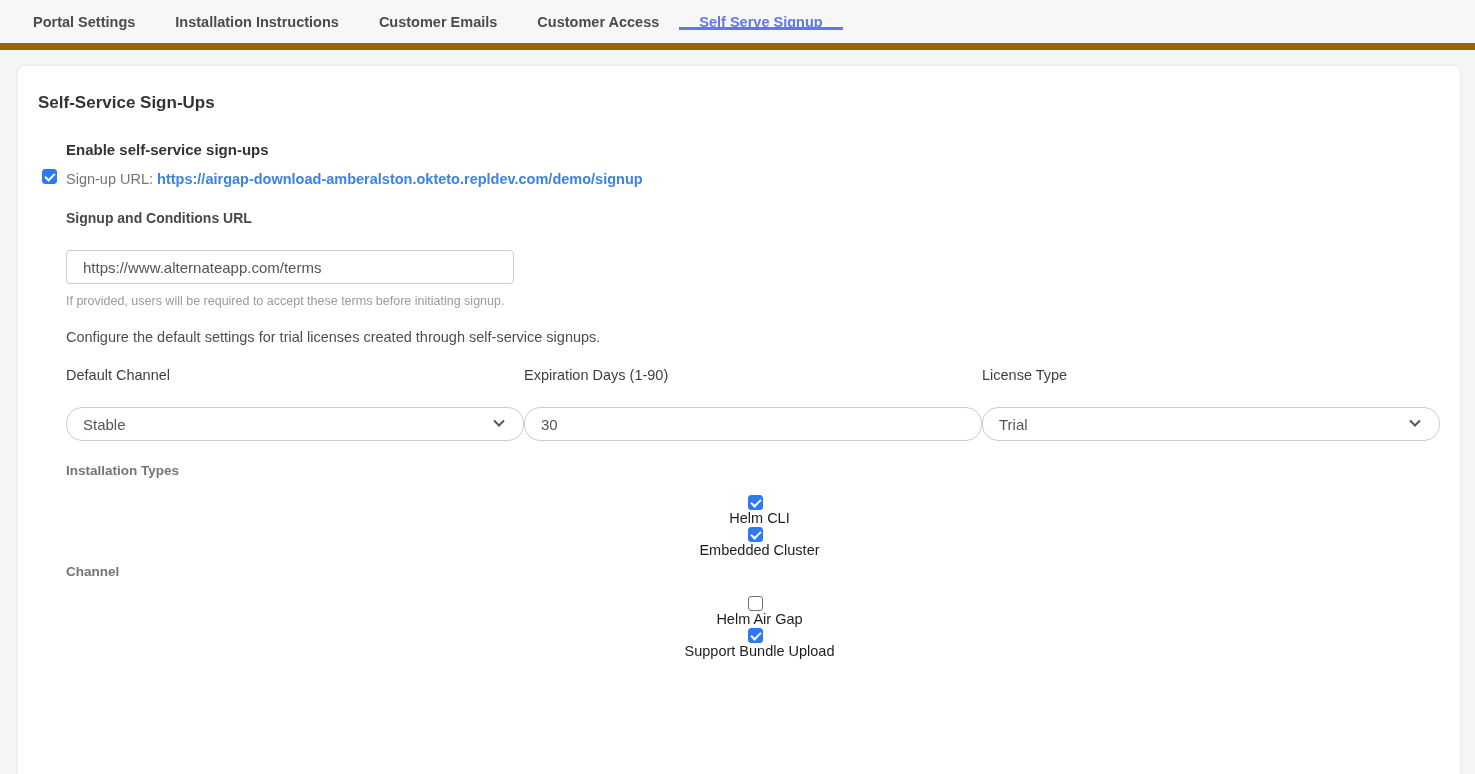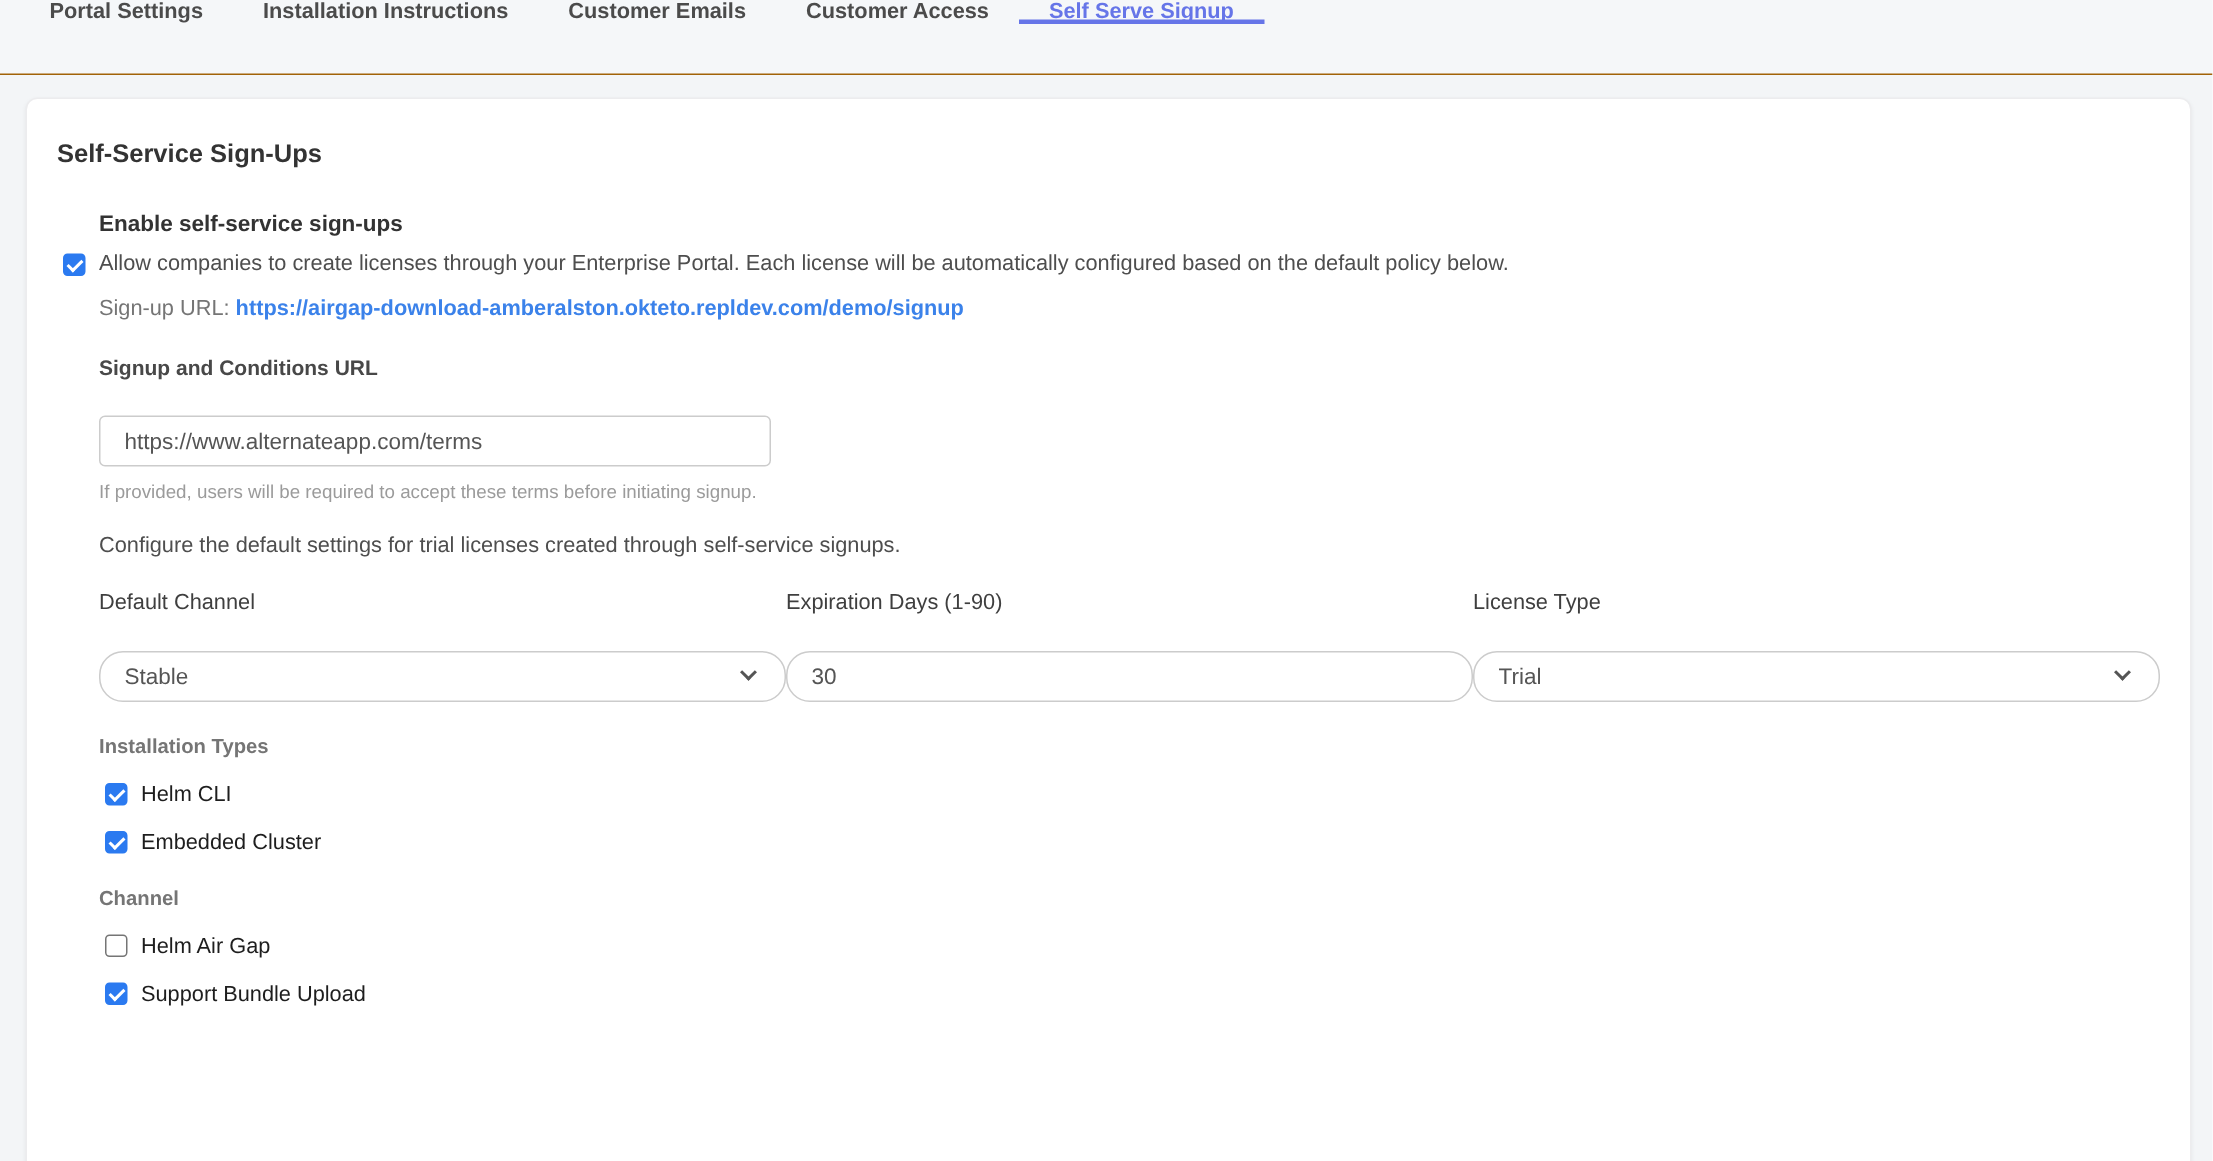--- a/index.html
+++ b/index.html
@@ -6,24 +6,24 @@
   html,body { width:1475px; height:774px; overflow:hidden; }
   body {
     font-family:"Liberation Sans", sans-serif;
     background:#f3f5f7;
     color:#333;
   }
 
   
   .tabbar {
     display:flex;
-    align-items:flex-start;
+    align-items:center;
     height:50px;
     padding-left:13px;
-    border-bottom:1px solid #a16207;
+    border-bottom:7px solid #a16207;
     background:#f5f7f9;
   }
   .tab {
     display:flex;
     align-items:center;
     padding:0 20px;
     font-size:14.5px;
     font-weight:600;
     color:#4b4b4b;
     cursor:pointer;
@@ -135,20 +135,21 @@
     font-size:13.5px;
     font-weight:600;
     color:#757575;
   }
   .check-option {
     display:flex;
     align-items:center;
     margin-top:17px;
     margin-left:4px;
     height:15px;
+    flex-direction:column;
   }
   .check-option + .check-option { margin-top:17px; }
   .check-option .option-label {
     margin-left:9px;
     font-size:14.5px;
     color:#1e1e1e;
   }
 
   
   .cb {
@@ -188,21 +189,20 @@
 
 <div class="card">
   <div class="page-title">Self-Service Sign-Ups</div>
 
   <div class="section">
 
     <div class="enable-heading">Enable self-service sign-ups</div>
 
     <div class="check-desc-row">
       <span class="cb checked"></span>
-      <span>Allow companies to create licenses through your Enterprise Portal. Each license will be automatically configured based on the default policy below.</span>
     </div>
 
     <div class="signup-row">
       <span class="signup-label">Sign-up URL:</span>
       <a href="#" class="signup-link">https://airgap-download-amberalston.okteto.repldev.com/demo/signup</a>
     </div>
 
     <div class="field-label-bold">Signup and Conditions URL</div>
     <input class="text-input" type="text" value="https://www.alternateapp.com/terms" style="">
     <div class="helper-text">If provided, users will be required to accept these terms before initiating signup.</div>

